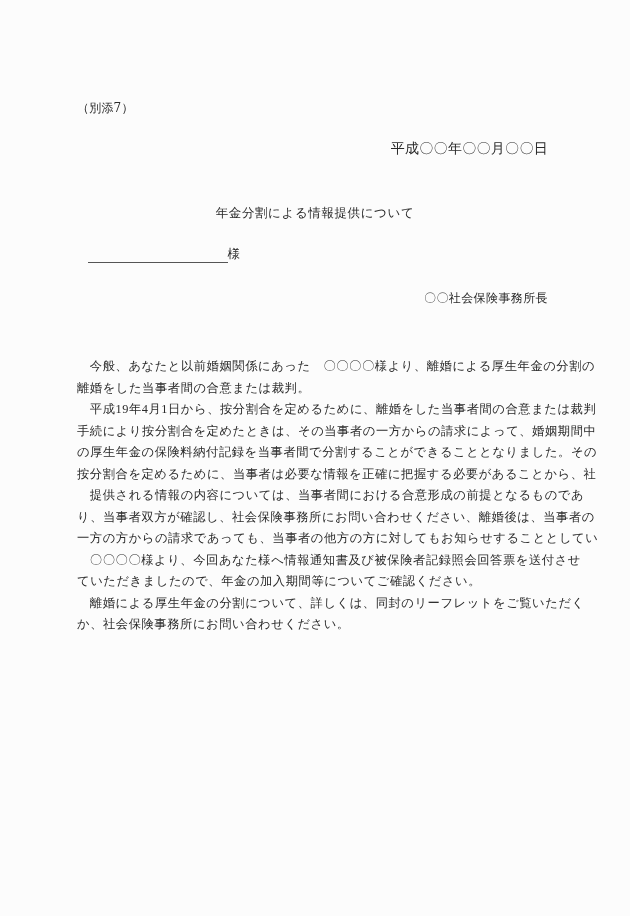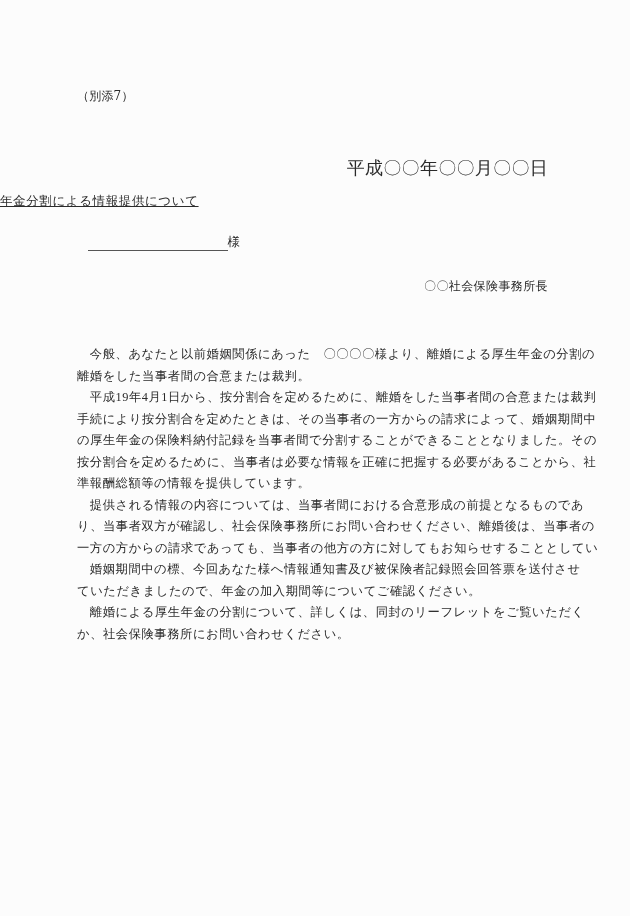--- a/index.html
+++ b/index.html
@@ -10,41 +10,40 @@
     body {
       width: 630px;
       height: 916px;
       position: relative;
       overflow: hidden;
       font-family: "DejaVu Serif", "Liberation Serif", serif;
       color: #2a2a2a;
     }
     .page {
       position: absolute;
-      left: 0; top: 0;
+      left: 0; top: 12px;
       width: 630px; height: 724px;
       background: #fcfcfc;
     }
     .abs { position: absolute; white-space: nowrap; }
     .annex {
       left: 77px; top: 88px;
       font-size: 12px;
       letter-spacing: 0.2px;
     }
     .date {
       right: 82px; top: 128px;
-      font-size: 18px;
+      font-size: 14px;
       letter-spacing: 0.3px;
-      margin-top: 28px;
     }
     .title {
       left: 0; width: 630px; top: 193px;
+      text-align: center;
       font-size: 12.5px;
       letter-spacing: 0.6px;
-      text-decoration: underline;
     }
     .addressee {
       left: 88px; top: 234px;
       width: 152px;
       height: 17px;
     }
     .addressee .line {
       position: absolute;
       left: 0; right: 12px; bottom: 0;
       border-bottom: 1px solid #555;
@@ -95,29 +94,28 @@
   <div class="body">
     <div>
       <span class="ln">　今般、あなたと以前婚姻関係にあった　〇〇〇〇様より、離婚による厚生年金の分割の</span>
       <span class="ln">離婚をした当事者間の合意または裁判。</span>
     </div>
     <div>
       <span class="ln">　平成19年4月1日から、按分割合を定めるために、離婚をした当事者間の合意または裁判</span>
       <span class="ln">手続により按分割合を定めたときは、その当事者の一方からの請求によって、婚姻期間中</span>
       <span class="ln">の厚生年金の保険料納付記録を当事者間で分割することができることとなりました。その</span>
       <span class="ln">按分割合を定めるために、当事者は必要な情報を正確に把握する必要があることから、社</span>
-      <span class="ln">準報酬総額等の情報を提供しています。</span>
     </div>
     <div>
       <span class="ln">　提供される情報の内容については、当事者間における合意形成の前提となるものであ</span>
       <span class="ln">り、当事者双方が確認し、社会保険事務所にお問い合わせください、離婚後は、当事者の</span>
       <span class="ln">一方の方からの請求であっても、当事者の他方の方に対してもお知らせすることとしてい</span>
     </div>
     <div>
-      <span class="ln">　婚姻期間中の標、今回あなた様へ情報通知書及び被保険者記録照会回答票を送付させ</span>
+      <span class="ln">　〇〇〇〇様より、今回あなた様へ情報通知書及び被保険者記録照会回答票を送付させ</span>
       <span class="ln">ていただきましたので、年金の加入期間等についてご確認ください。</span>
     </div>
     <div>
       <span class="ln">　離婚による厚生年金の分割について、詳しくは、同封のリーフレットをご覧いただく</span>
       <span class="ln">か、社会保険事務所にお問い合わせください。</span>
     </div>
   </div>
 
 </div>
 

